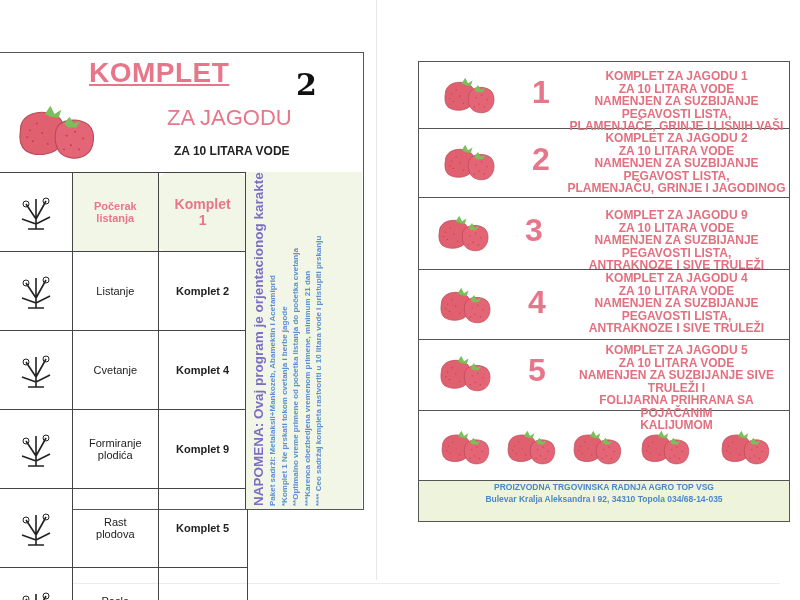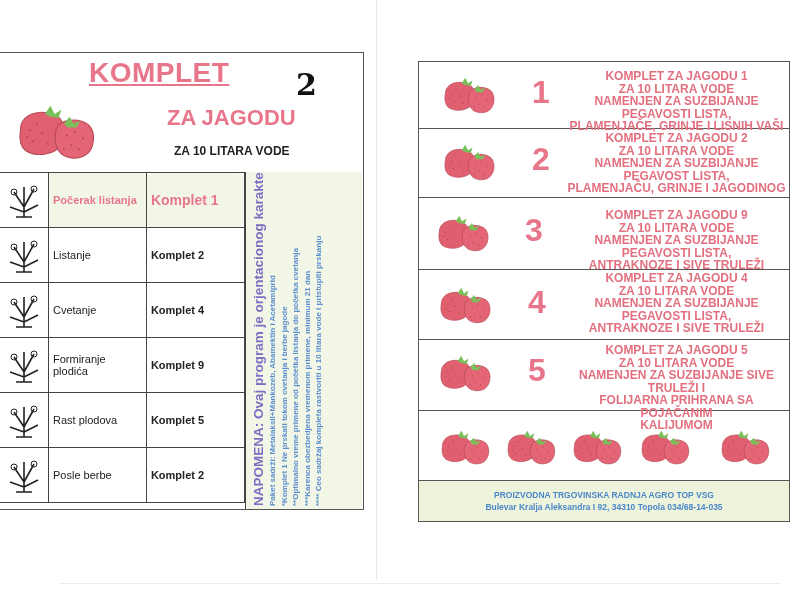--- a/index.html
+++ b/index.html
@@ -22,32 +22,32 @@
     .left-header { position: absolute; left: 0; top: 0; width: 100%; height: 120px; }
     .title-main {
       position: absolute; left: 90px; top: 4px; font-size: 28px; font-weight: bold;
       color: #e8768a; letter-spacing: 0.5px; text-decoration: underline;
     }
     .page-num {
       position: absolute; left: 297px; top: 14px; font-family: "DejaVu Serif", serif;
       font-size: 30px; font-weight: bold; color: #111;
     }
     .title-sub {
-      position: absolute; left: 168px; top: 52px; font-size: 22px; font-weight: bold; color: #e8768a;
+      position: absolute; left: 168px; top: 52px; font-size: 22px; font-weight: normal; color: #e8768a;
     }
     .title-water {
       position: absolute; left: 175px; top: 91px; font-size: 12px; font-weight: bold; color: #222;
     }
     .header-berries { position: absolute; left: 8px; top: 50px; width: 95px; height: 60px; }
 
     .stage-table {
       position: absolute; left: 0; top: 119px; width: 246px; border-collapse: collapse;
     }
     .stage-table td {
-      border: 1.5px solid #444; height: 55px; padding: 4px; vertical-align: middle;
+      border: 1.5px solid #444; height: 55px; padding: 16px; text-align: center; vertical-align: middle;
       font-size: 11px; color: #222; box-sizing: border-box;
     }
     .stage-table td.img-cell { width: 47px; background: #fff; }
     .stage-table td.stage-cell { width: 100px; }
     .stage-table td.kit-cell { width: 100px; font-weight: bold; }
     .stage-table tr.highlight td.stage-cell,
     .stage-table tr.highlight td.kit-cell { background: #f2f6e6; }
     .stage-table tr.highlight td.stage-cell { color: #e8768a; font-weight: bold; }
     .stage-table tr.highlight td.kit-cell { color: #e8768a; font-size: 14px; border-radius: 9px; }
 
@@ -76,21 +76,21 @@
       position: absolute; left: 100px; width: 44px; text-align: center; font-size: 32px; font-weight: bold; color: #e8768a;
     }
     .kit-desc {
       position: absolute; left: 145px; width: 225px; text-align: center; font-size: 12px; font-weight: bold;
       color: #e3707f; line-height: 12.5px;
     }
     .berry-strip { position: absolute; left: 0; top: 349px; width: 100%; height: 70px; border-bottom: 1.5px solid #555; box-sizing: border-box; }
     .strip-berry { position: absolute; top: 18px; width: 62px; height: 38px; }
     .footer {
       position: absolute; left: 0; top: 419px; width: 100%; height: 40px; background: #eef4dc;
-      text-align: center; color: #4b87c9; font-weight: bold; font-size: 8.5px; line-height: 12px; padding-top: 8px; box-sizing: border-box;
+      text-align: center; color: #4b87c9; font-weight: bold; font-size: 8.5px; line-height: 12px; padding-top: 0; box-sizing: border-box;
     }
   </style>
 </head>
 <body>
 
 <svg width="0" height="0" style="position:absolute">
   <defs>
     <g id="berry-pair">
       <path d="M8 20 C8 8 22 4 34 9 C40 12 42 22 38 30 C34 38 20 40 12 35 C8 32 7 26 8 20 Z" fill="#e0606f" stroke="#b84a58" stroke-width="0.8"></path>
       <path d="M34 20 C36 12 50 10 58 16 C64 22 62 34 56 38 C50 42 40 41 36 35 C33 30 33 25 34 20 Z" fill="#e46575" stroke="#b84a58" stroke-width="0.8"></path>

